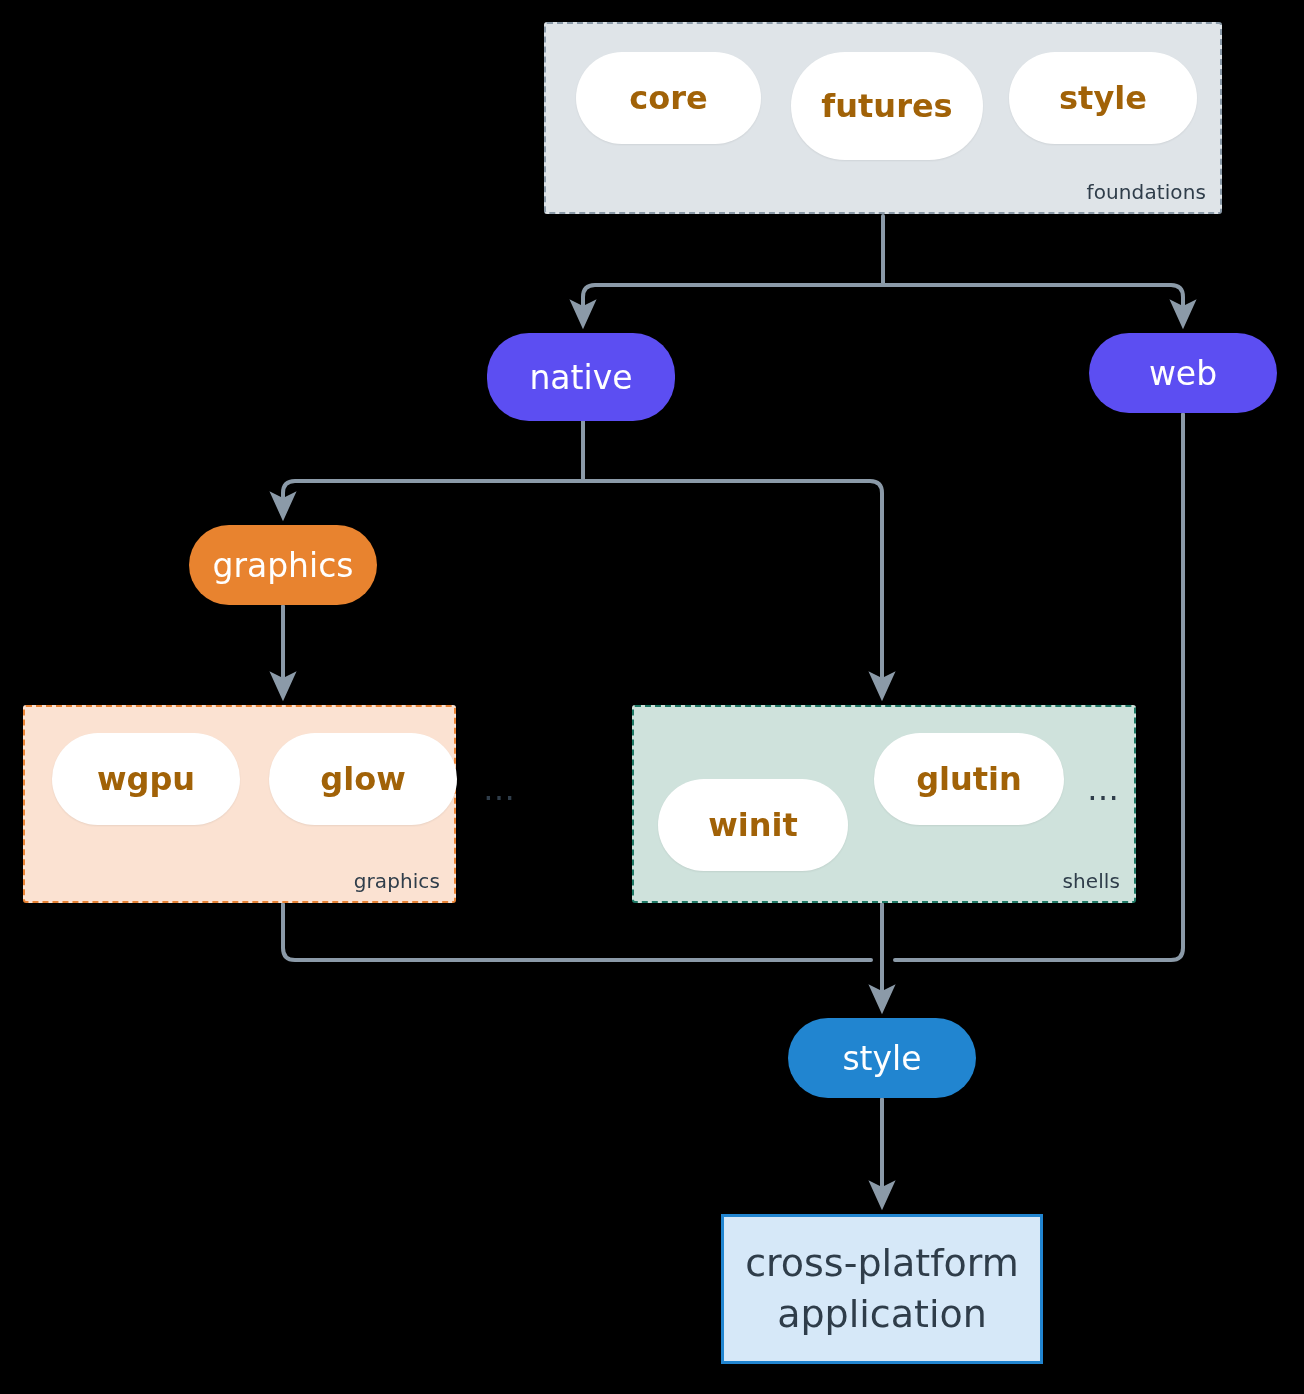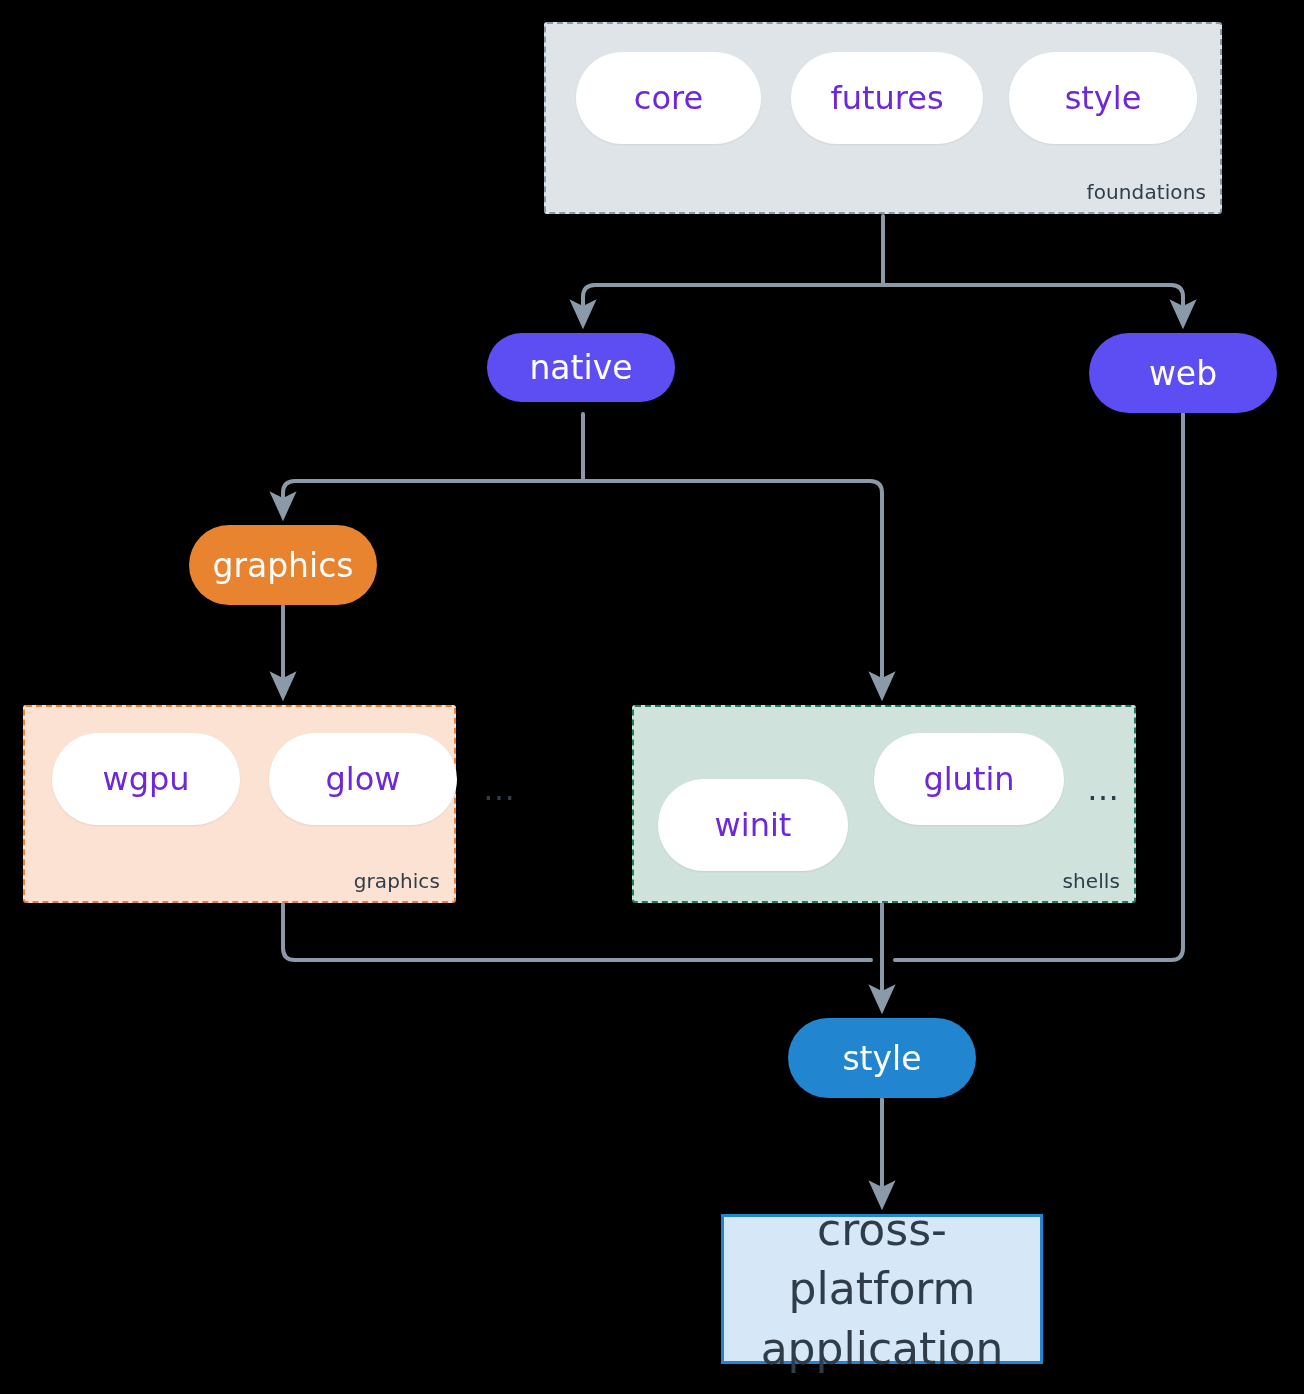--- a/index.html
+++ b/index.html
@@ -79,23 +79,24 @@
 
   
   .pill {
     position: absolute;
     background: #ffffff;
     border-radius: 60px;
     display: flex;
     align-items: center;
     justify-content: center;
     font-size: 32px;
-    color: #6d28d9;
+    color: #a16207;
     box-shadow: 0 1px 2px rgba(0,0,0,0.07);
     box-sizing: border-box;
+    font-weight: bold;
   }
 
   .ellipsis {
     position: absolute;
     font-size: 32px;
     color: #2f3d4a;
     letter-spacing: 1px;
     line-height: 1;
   }
 
@@ -107,21 +108,21 @@
     justify-content: center;
     font-size: 33px;
     color: #ffffff;
     border-radius: 42px;
     box-sizing: border-box;
   }
   #node-native {
     left: 487px;
     top: 333px;
     width: 188px;
-    height: 69px;
+    height: 88px;
     background: #5c4ef2;
   }
   #node-web {
     left: 1089px;
     top: 333px;
     width: 188px;
     height: 80px;
     background: #5c4ef2;
   }
   #node-graphics {
@@ -146,21 +147,21 @@
     top: 1214px;
     width: 322px;
     height: 150px;
     background: #d6e8f8;
     border: 3px solid #2185d0;
     box-sizing: border-box;
     display: flex;
     flex-direction: column;
     align-items: center;
     justify-content: center;
-    font-size: 44px;
+    font-size: 38px;
     color: #2f3d4a;
     line-height: 1.35;
     text-align: center;
   }
 </style>
 </head>
 <body>
 
 <div id="diagram-root">
 
@@ -195,21 +196,21 @@
       <path d="M882,960 L882,1007" marker-end="url(#arrowhead)"></path>
 
       <path d="M882,1099 L882,1203" marker-end="url(#arrowhead)"></path>
     </g>
   </svg>
 
   <div class="cluster" id="cluster-foundations">
     <div class="pill" style="left:30px; top:28px; width:185px; height:92px;">
       <span>core</span>
     </div>
-    <div class="pill" style="left:245px; top:28px; width:192px; height:92px;text-align:right;">
+    <div class="pill" style="left:245px; top:28px; width:192px; height:108px;text-align:right;">
       <span>futures</span>
     </div>
     <div class="pill" style="left:463px; top:28px; width:188px; height:92px;">
       <span>style</span>
     </div>
     <div class="cluster-label">foundations</div>
   </div>
 
   <div class="node" id="node-native">
     <span>native</span>

